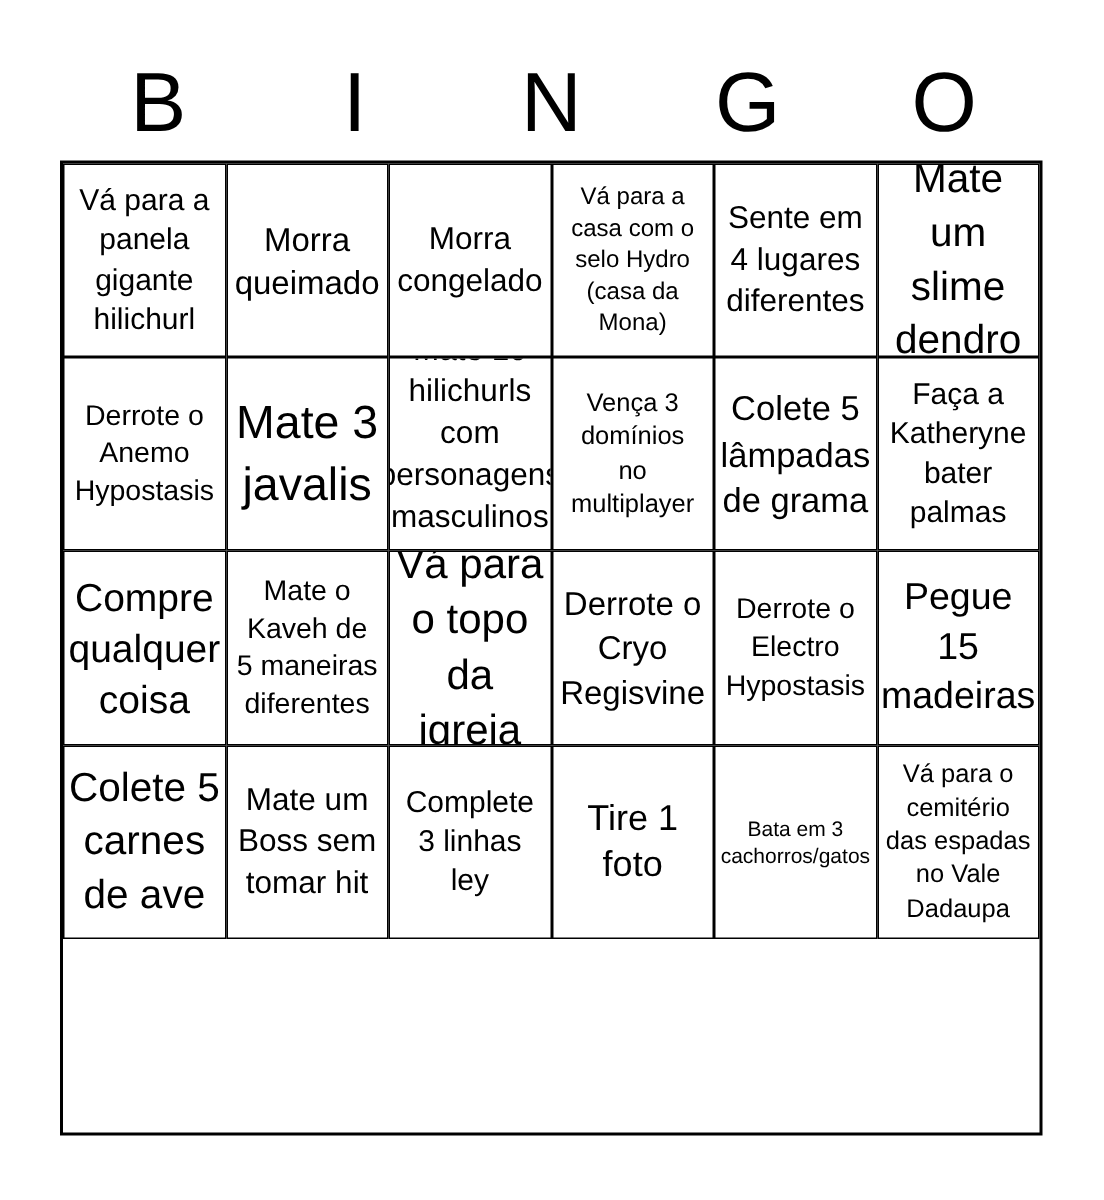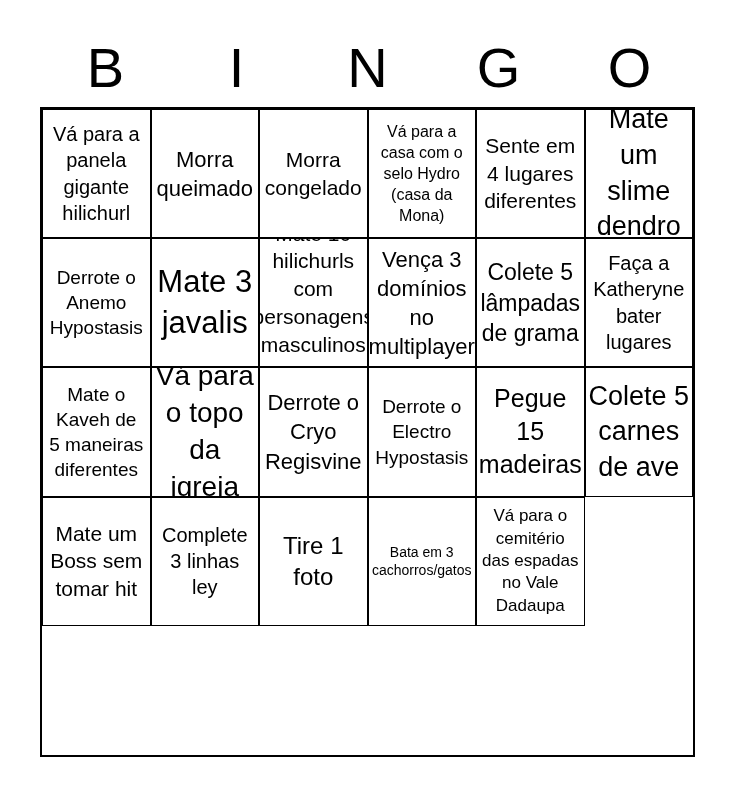--- a/index.html
+++ b/index.html
@@ -39,21 +39,21 @@
     display: flex;
     align-items: center;
     justify-content: center;
     text-align: center;
     white-space: pre-line;
     line-height: 1.32;
     padding: 2px;
     overflow: hidden;
   }
   .fs14{font-size:14px}.fs15{font-size:21px}.fs16{font-size:16px}
-  .fs17{font-size:17px}.fs18{font-size:22px}.fs19{font-size:19px}
+  .fs17{font-size:17px}.fs18{font-size:17px}.fs19{font-size:19px}
   .fs20{font-size:20px}.fs21{font-size:21px}.fs22{font-size:22px}
   .fs23{font-size:23px}.fs25{font-size:25px}.fs26{font-size:26px}
   .fs27{font-size:27px}.fs28{font-size:28px}.fs33{font-size:31px}
   .fs34{font-size:24px}
 </style>
 </head>
 <body>
 
 <div class="card">
   <div class="title">
@@ -99,21 +99,24 @@
     <div class="cell fs18">Vença 3
 domínios
 no
 multiplayer</div>
     <div class="cell fs23">Colete 5
 lâmpadas
 de grama</div>
     <div class="cell fs20">Faça a
 Katheryne
 bater
-lugares</div>
+palmas</div>
+    <div class="cell fs26">Compre
+qualquer
+coisa</div>
     <div class="cell fs19">Mate o
 Kaveh de
 5 maneiras
 diferentes</div>
 
     <div class="cell fs28">Vá para
 o topo
 da igreja</div>
     <div class="cell fs22">Derrote o
 Cryo

